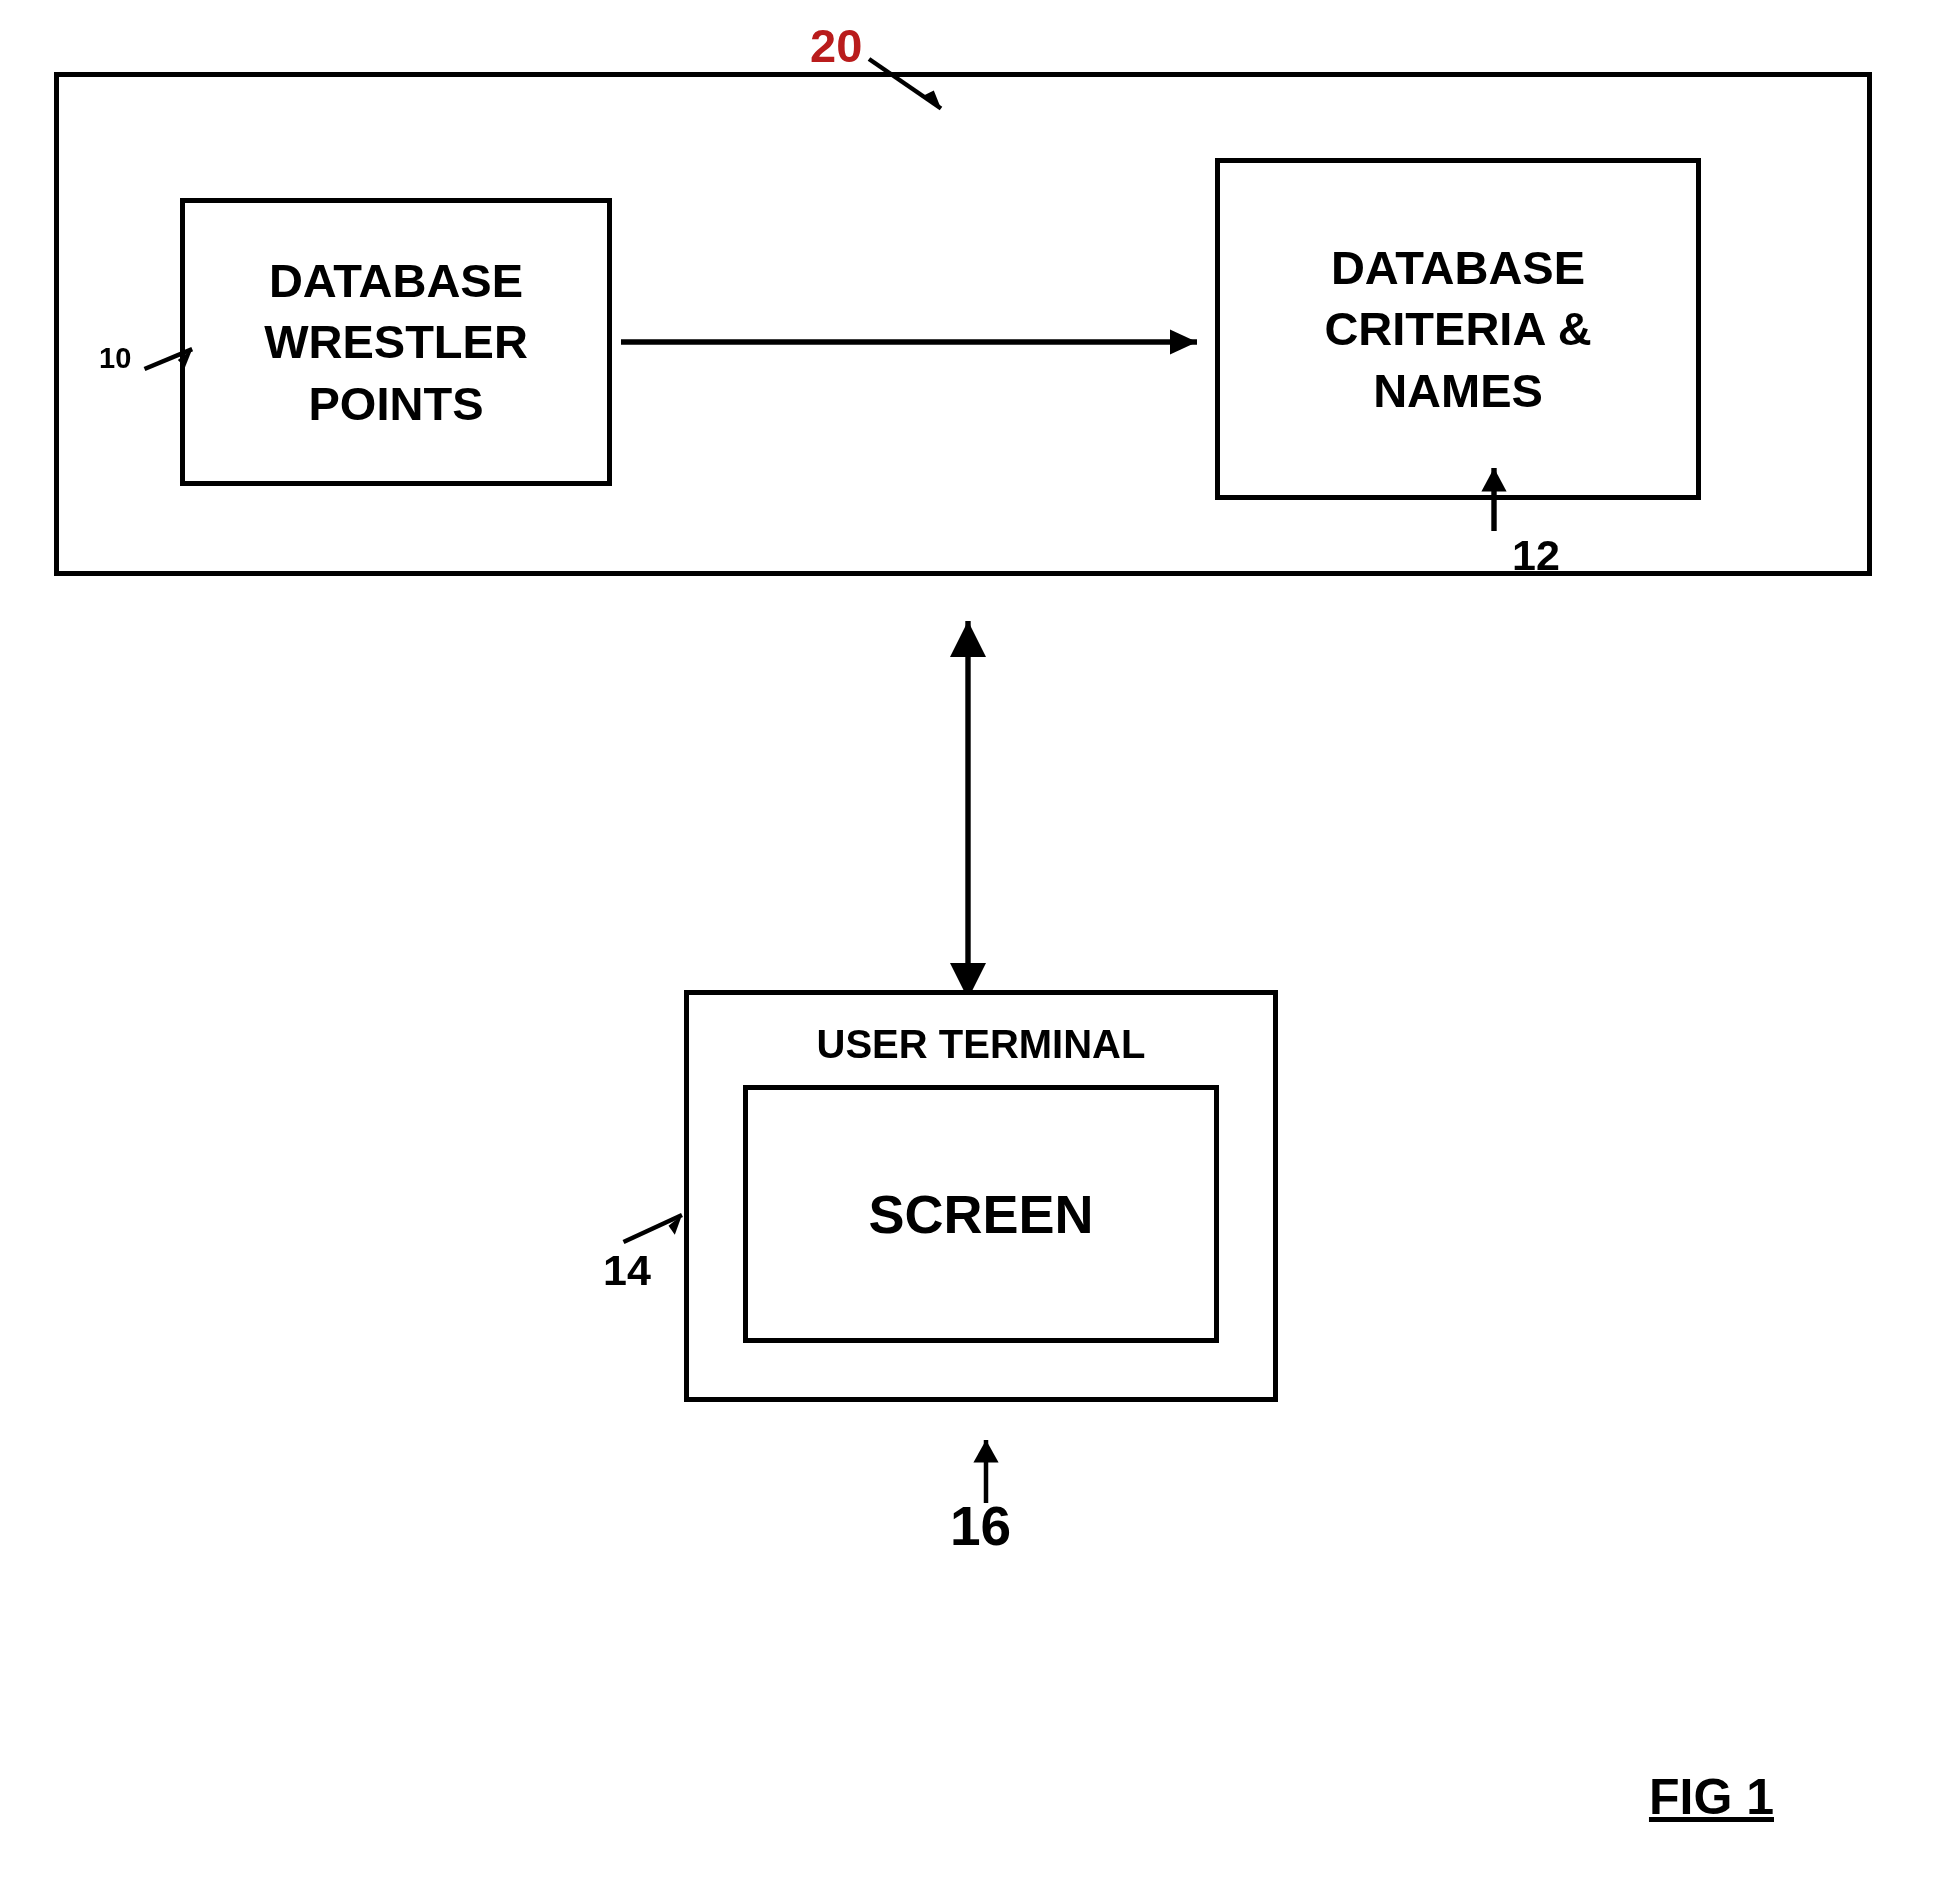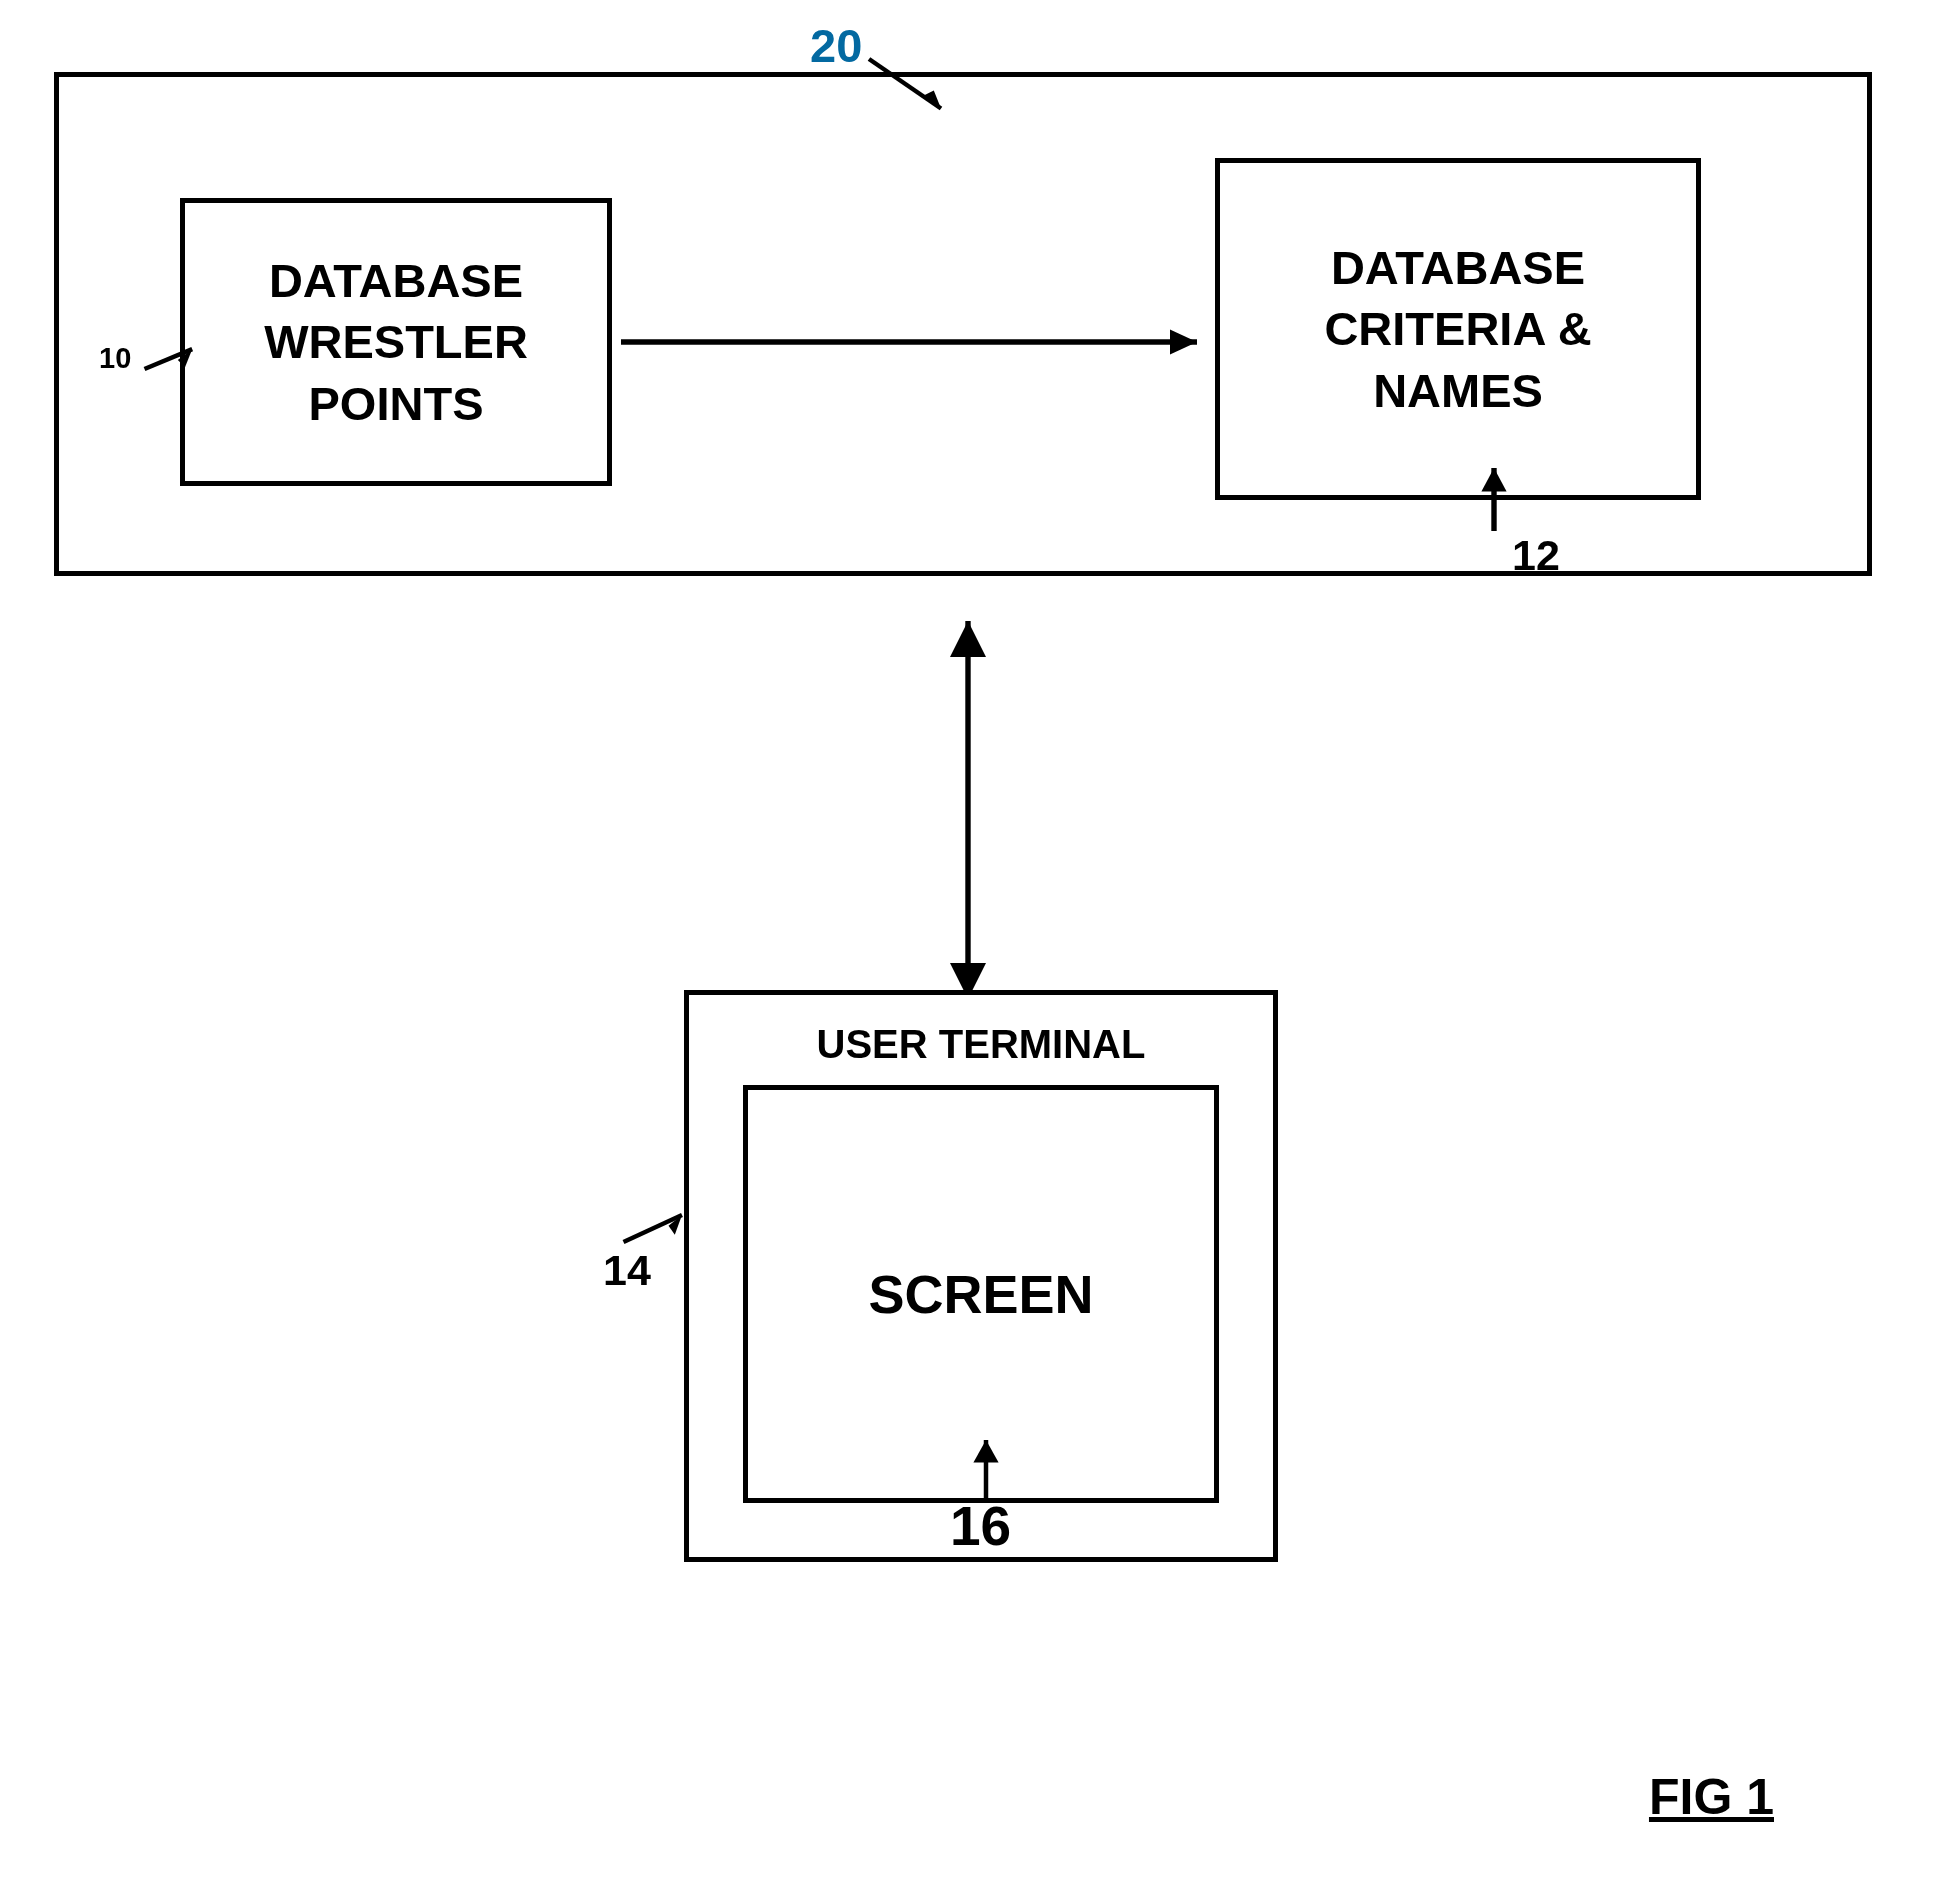--- a/index.html
+++ b/index.html
@@ -24,21 +24,21 @@
       background: #fff;
     }
 
     
     .label-20 {
       position: absolute;
       top: 18px;
       left: 810px;
       font-size: 47px;
       font-weight: bold;
-      color: #0369a1;
+      color: #b91c1c;
     }
 
     
     .db-wrestlers {
       position: absolute;
       top: 198px;
       left: 180px;
       width: 432px;
       height: 288px;
       border: 5.4px solid #000;
@@ -93,21 +93,21 @@
       font-size: 43px;
       font-weight: bold;
     }
 
     
     .user-terminal {
       position: absolute;
       top: 990px;
       left: 684px;
       width: 594px;
-      height: 572px;
+      height: 412px;
       border: 5.4px solid #000;
       background: #fff;
     }
 
     .user-terminal-label {
       text-align: center;
       font-size: 40px;
       font-weight: bold;
       margin-top: 27px;
     }

